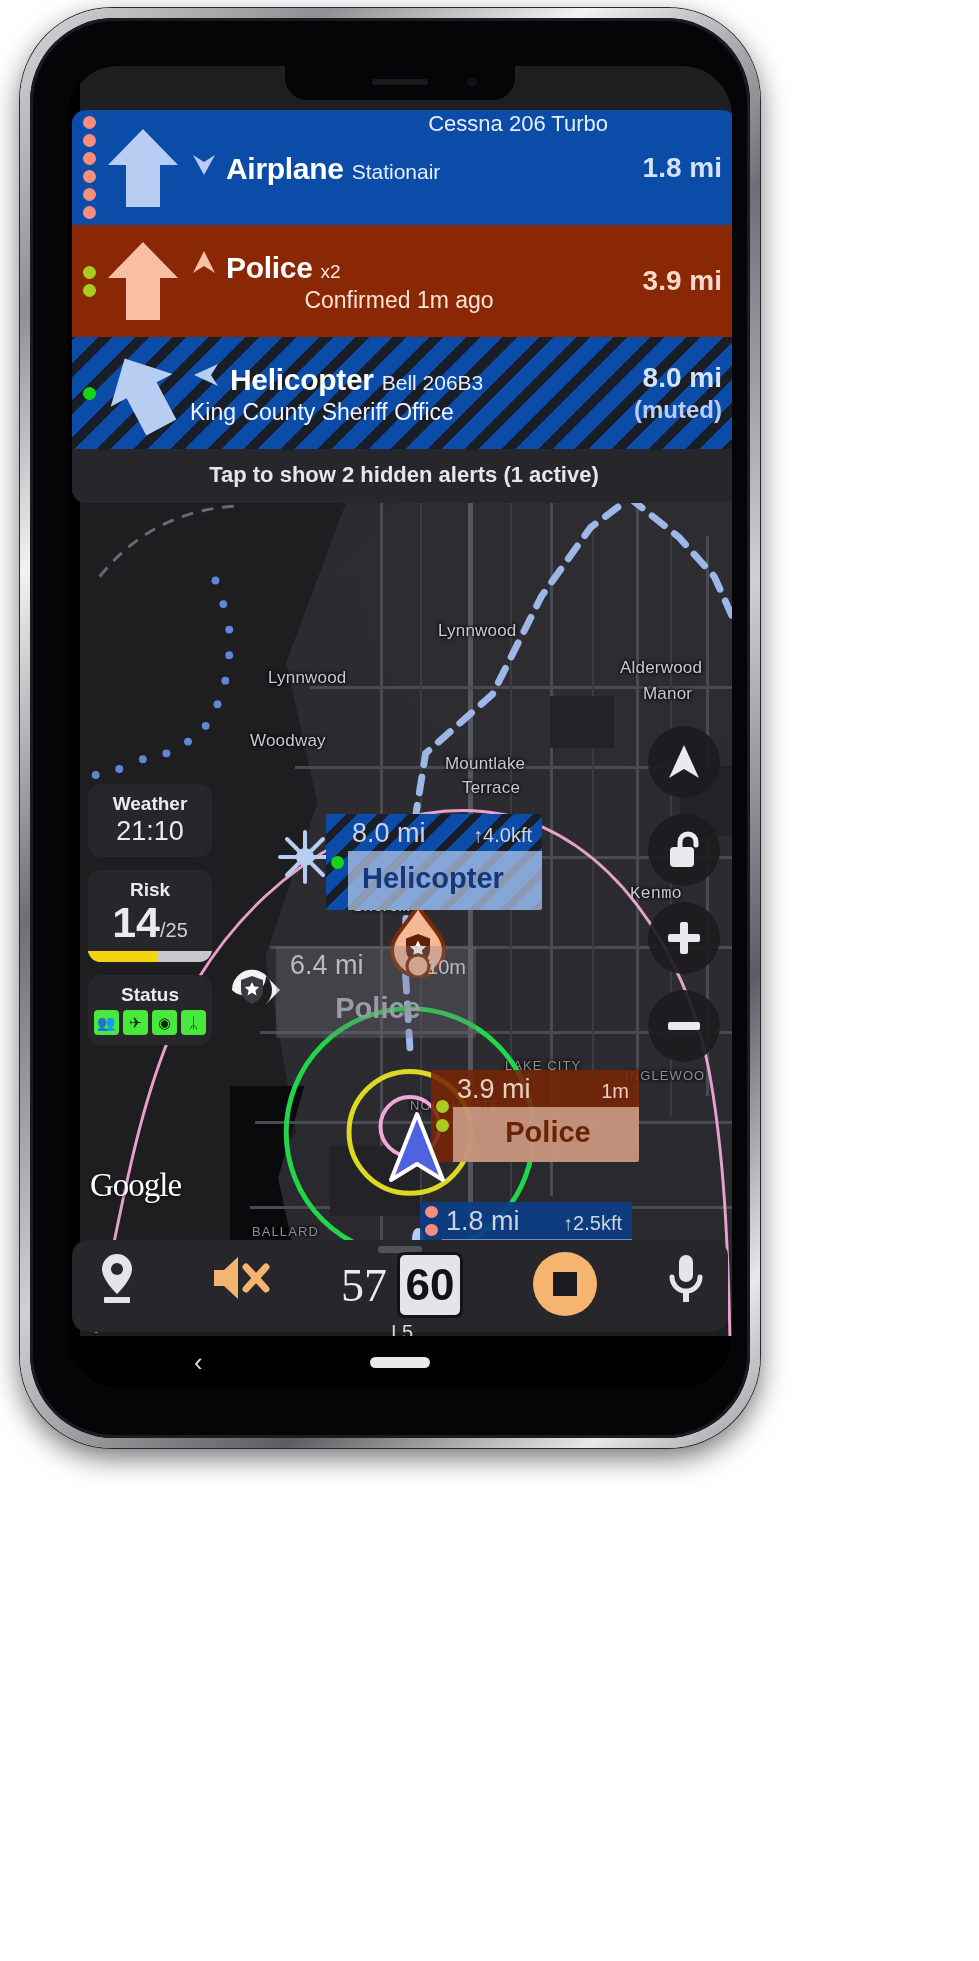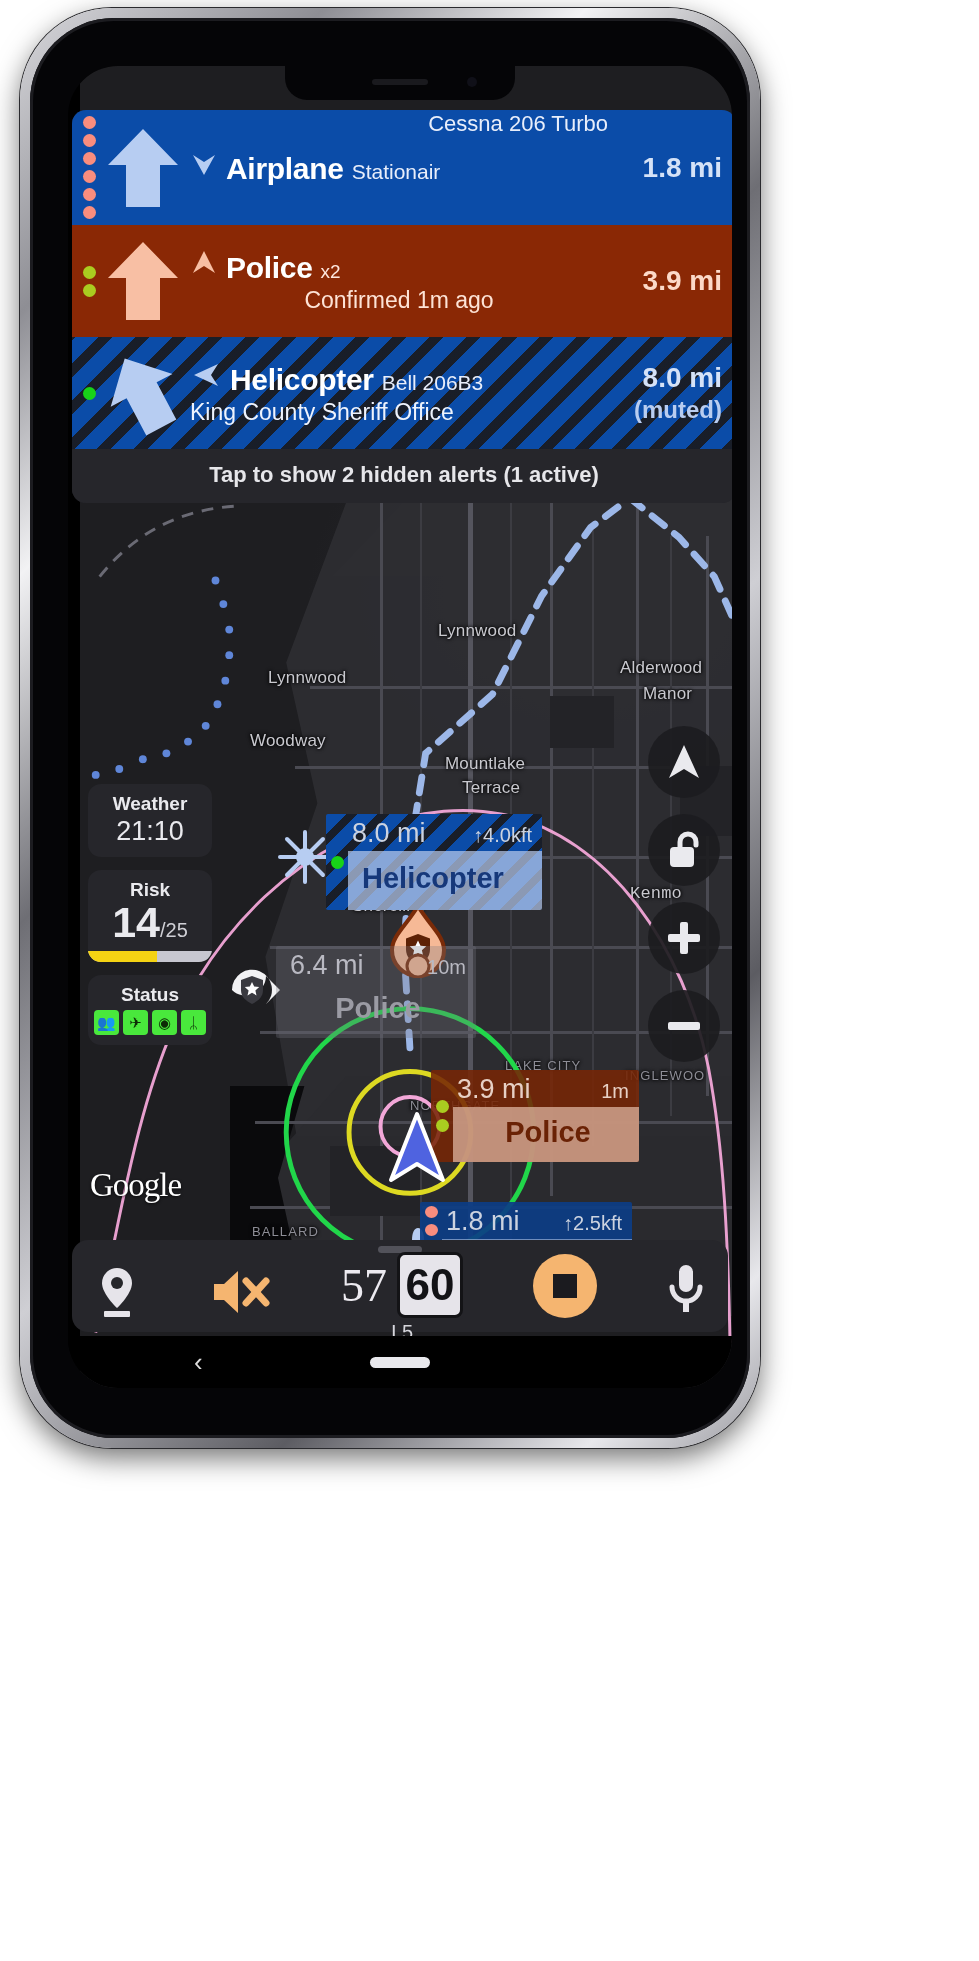--- a/index.html
+++ b/index.html
@@ -275,21 +275,21 @@
     color: #fff; font-size: 33px; letter-spacing: -1px;
     font-family: "Liberation Serif", serif;
     text-shadow: 0 1px 3px rgba(0,0,0,.8);
   }
 
   
   #bottom-bar {
     position: absolute; left: 4px; right: 4px; bottom: 56px; z-index: 30;
     background: #26262b; border-radius: 16px;
     padding: 12px 22px 14px;
-    display: flex; align-items: flex-end; justify-content: space-between;
+    display: flex; align-items: flex-start; justify-content: space-between;
   }
   #bar-grip {
     position: absolute; left: 50%; transform: translateX(-50%); top: 6px;
     width: 44px; height: 7px; border-radius: 4px; background: #52525a;
   }
   .bar-item {
     display: flex; flex-direction: column; align-items: center; justify-content: center;
     position: relative;
   }
   #speed-group { display: flex; align-items: center; gap: 10px; position: relative; }

